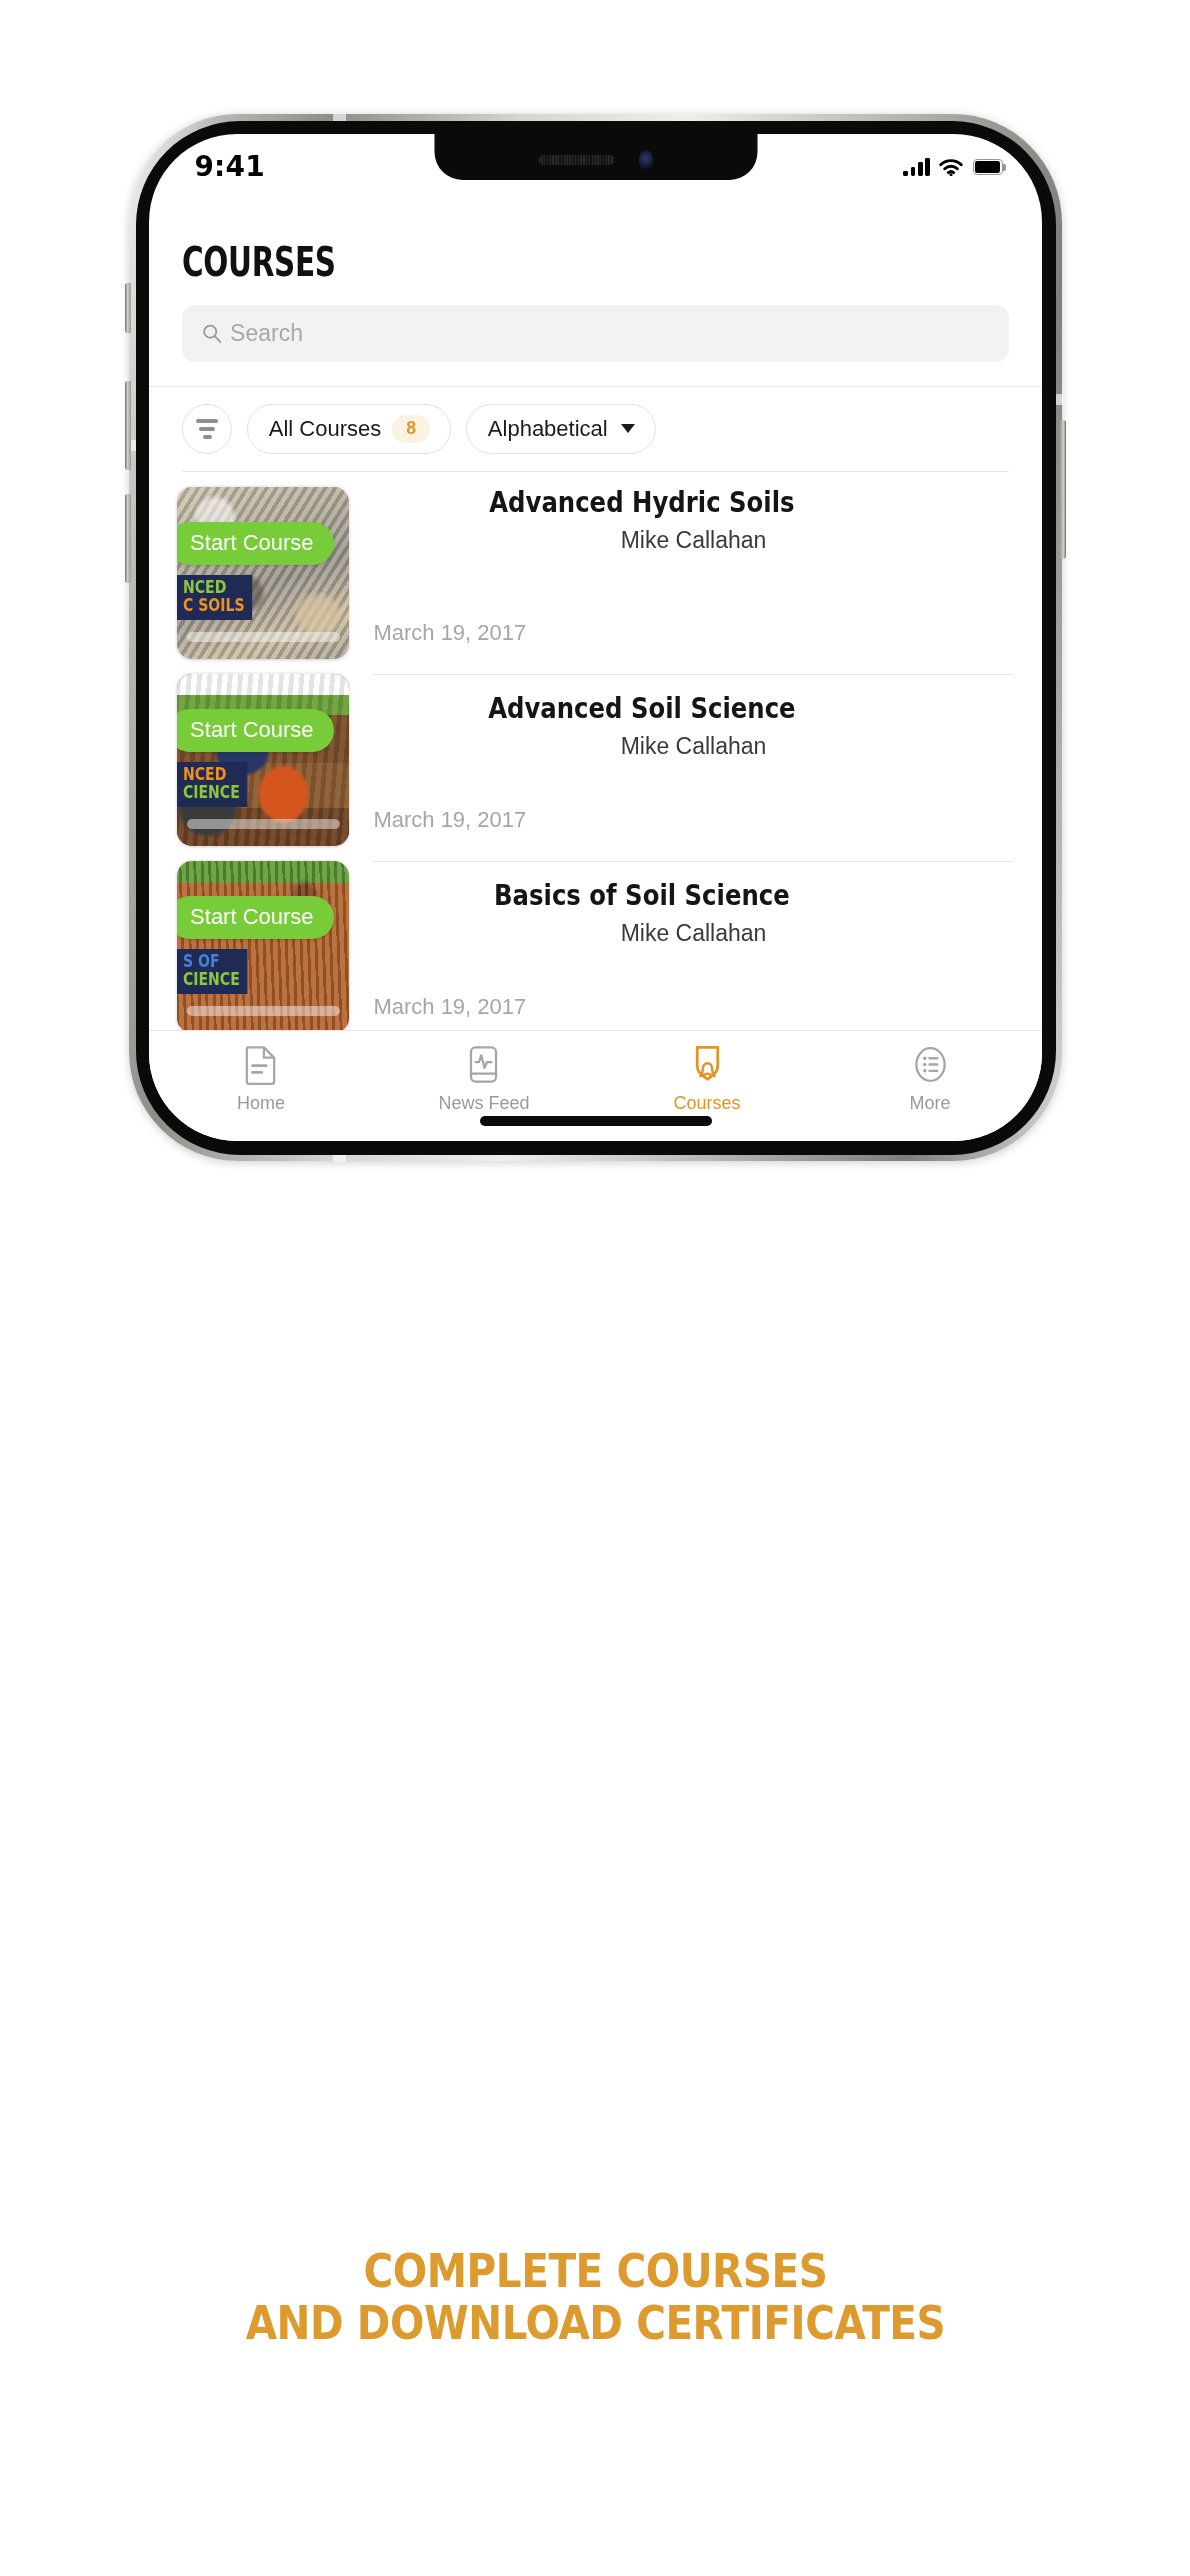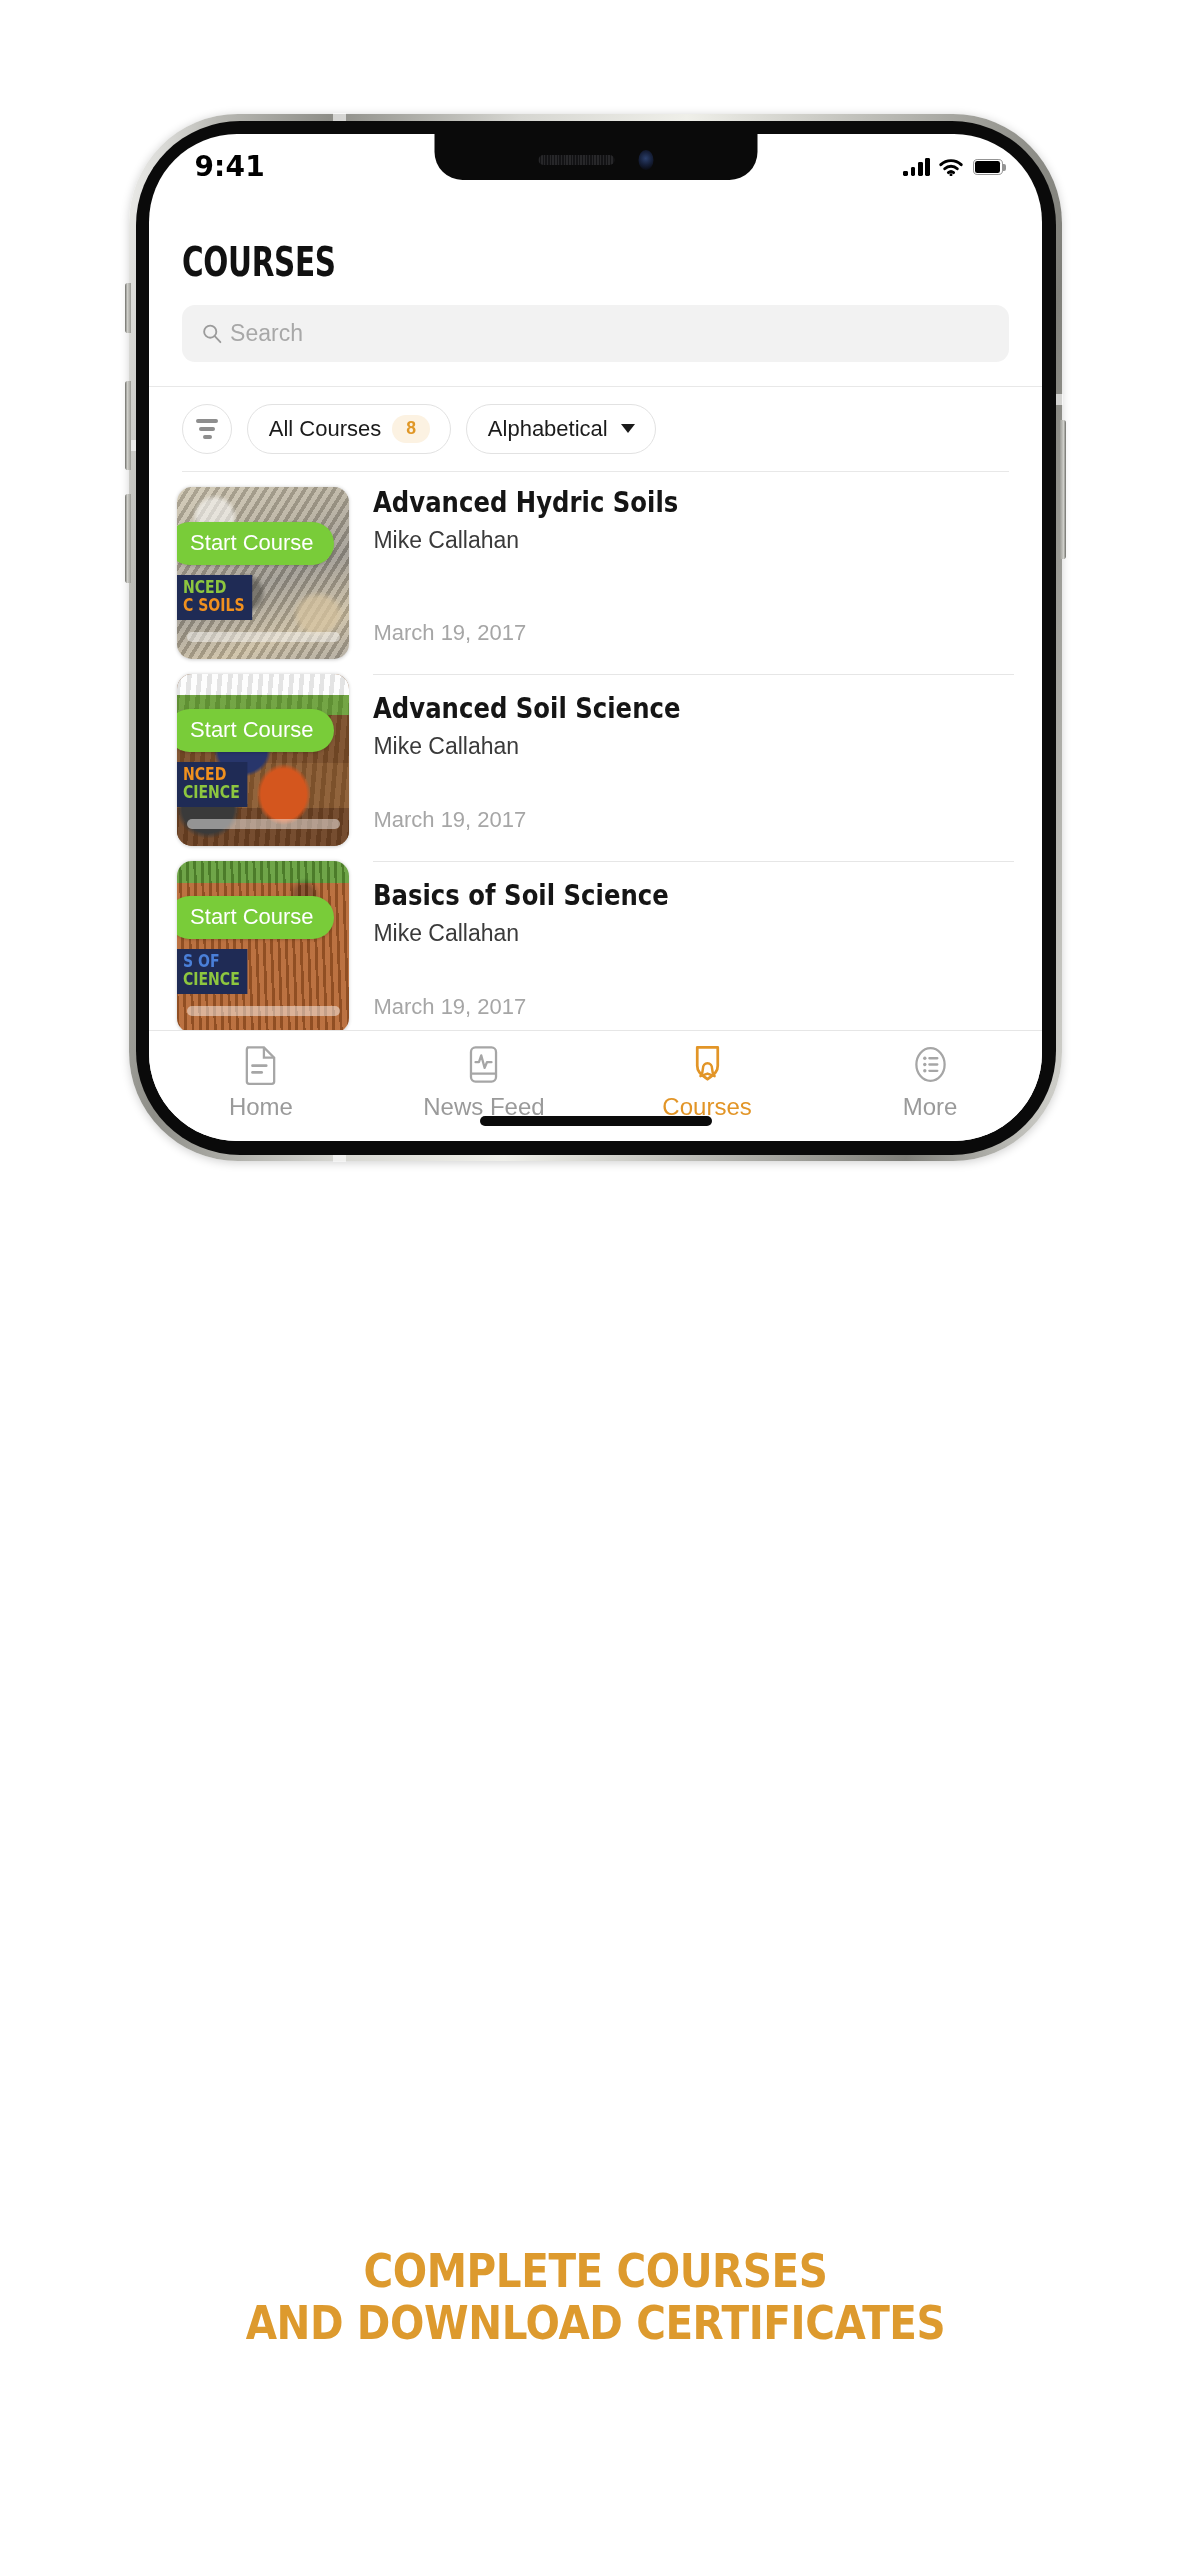--- a/index.html
+++ b/index.html
@@ -182,21 +182,21 @@
     font-weight: 700; font-size: 17.6px; line-height: 1.02;
     transform: scaleX(.8); transform-origin: left bottom;
     white-space: nowrap;
   }
   .thumb-progress {
     position: absolute; left: 9.3px; right: 9.3px; bottom: 16.7px;
     height: 10.2px; border-radius: 5.6px; background: rgba(255,255,255,.46);
   }
   .thumb-progress i { display:block; height:100%; border-radius:5.6px; background: rgba(255,255,255,.75); }
 
-  .course-info { flex: 1; min-width: 0; position: relative; padding-bottom: 13px; }
+  .course-info { flex: 1; min-width: 0; position: relative; padding-bottom: 13px; text-align: center; }
   .course-sep { height: 0.9px; background: #e6e6e6; margin-bottom: 18.5px; }
   .course-title {
     font-family: "DejaVu Sans", sans-serif;
     font-weight: 700; font-size: 29px; color: #151515;
     transform: scaleX(.84); transform-origin: left center;
     line-height: 1.1; white-space: nowrap;
   }
   .course-author { font-size: 23px; color: #3a3a3a; margin-top: 8.3px; }
   .course-date { font-size: 22px; color: #a6a6a6; position: absolute; left: 0; bottom: 13px; }
 
@@ -240,21 +240,21 @@
     flex: none; height: 111px; background: #fff;
     border-top: 0.9px solid #e6e6e6;
     display: flex; align-items: flex-start; padding-top: 13px;
     position: relative; z-index: 6;
   }
   .tab {
     flex: 1; display: flex; flex-direction: column;
     align-items: center; gap: 8.3px;
   }
   .tab svg { display: block; }
-  .tab-label { font-size: 24px; color: #9a9a9a; }
+  .tab-label { font-size: 18px; color: #9a9a9a; }
   .tab.active .tab-label { color: #e29527; }
 
   #home-indicator {
     position: absolute; left: 50%; transform: translateX(-50%);
     bottom: 15px; width: 232px; height: 9.3px; border-radius: 5.6px;
     background: #0b0b0b; z-index: 20;
   }
 
   
   #caption {

